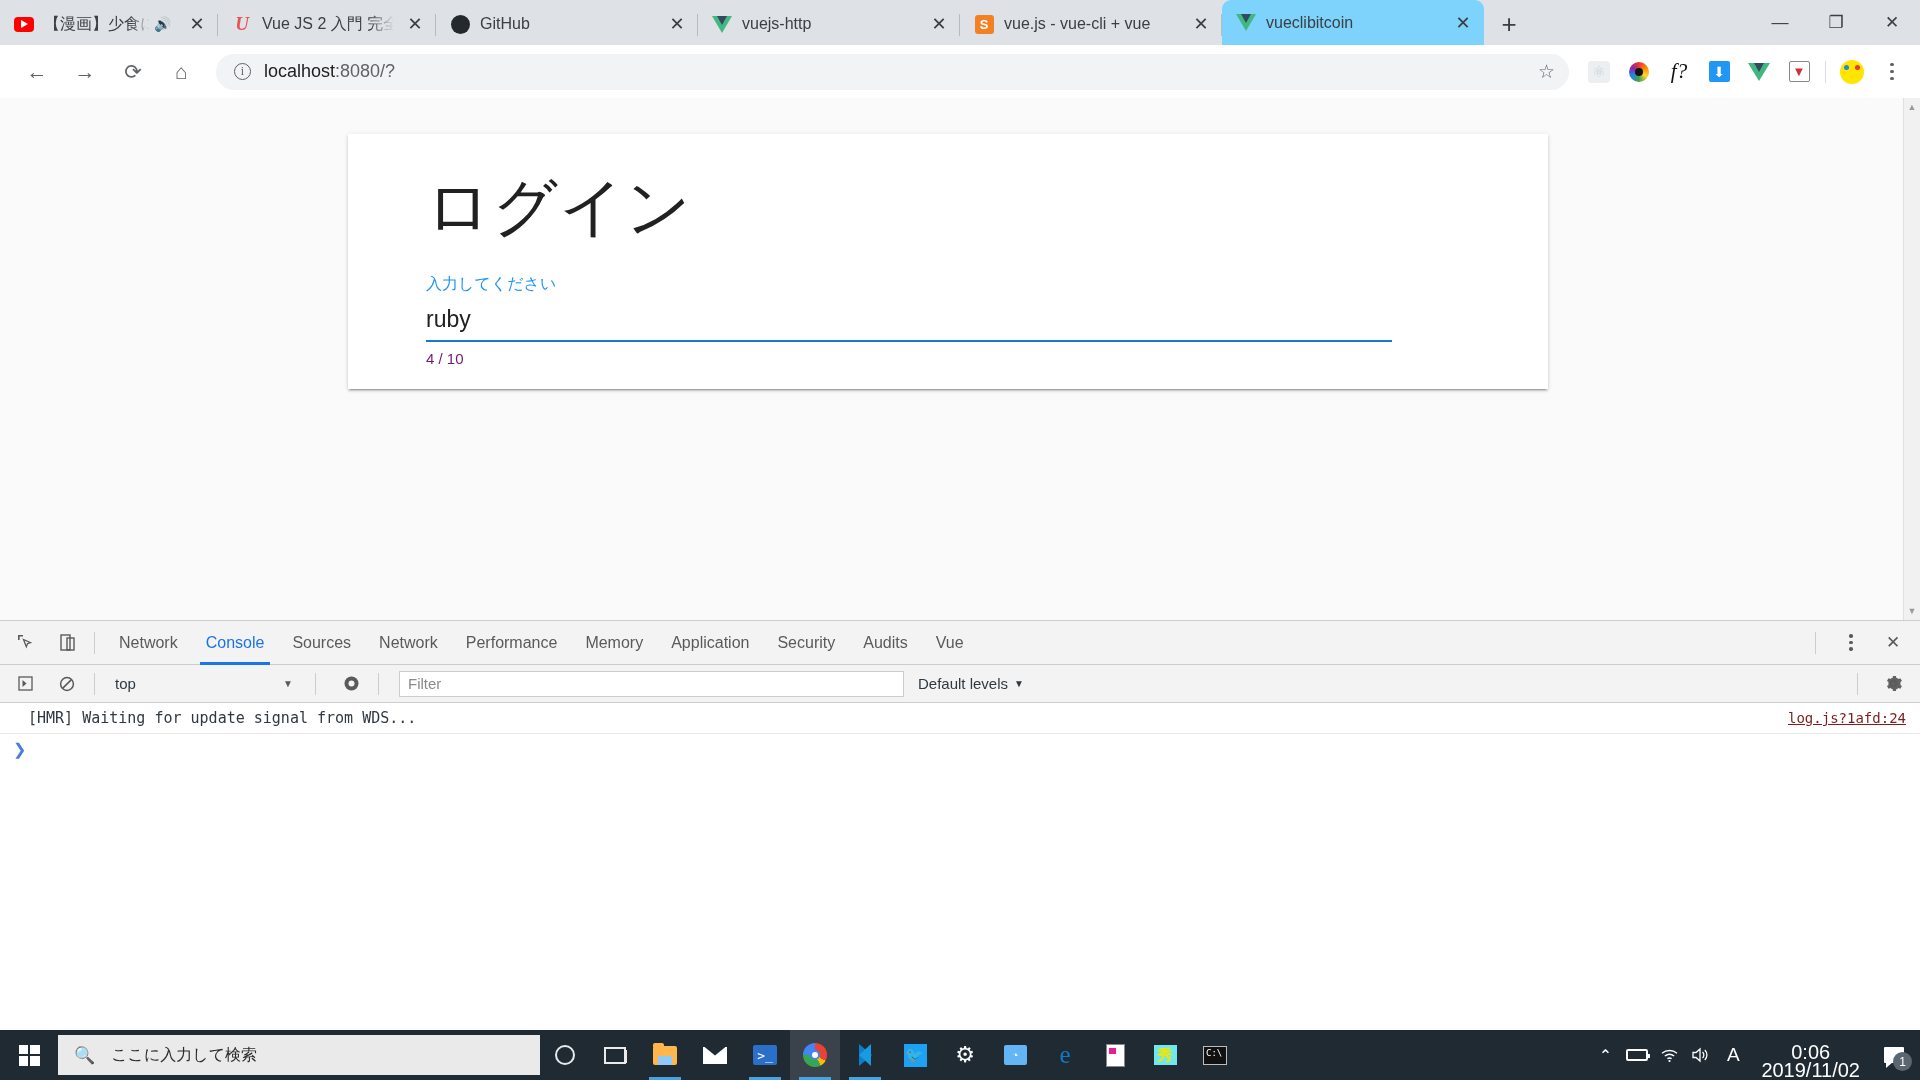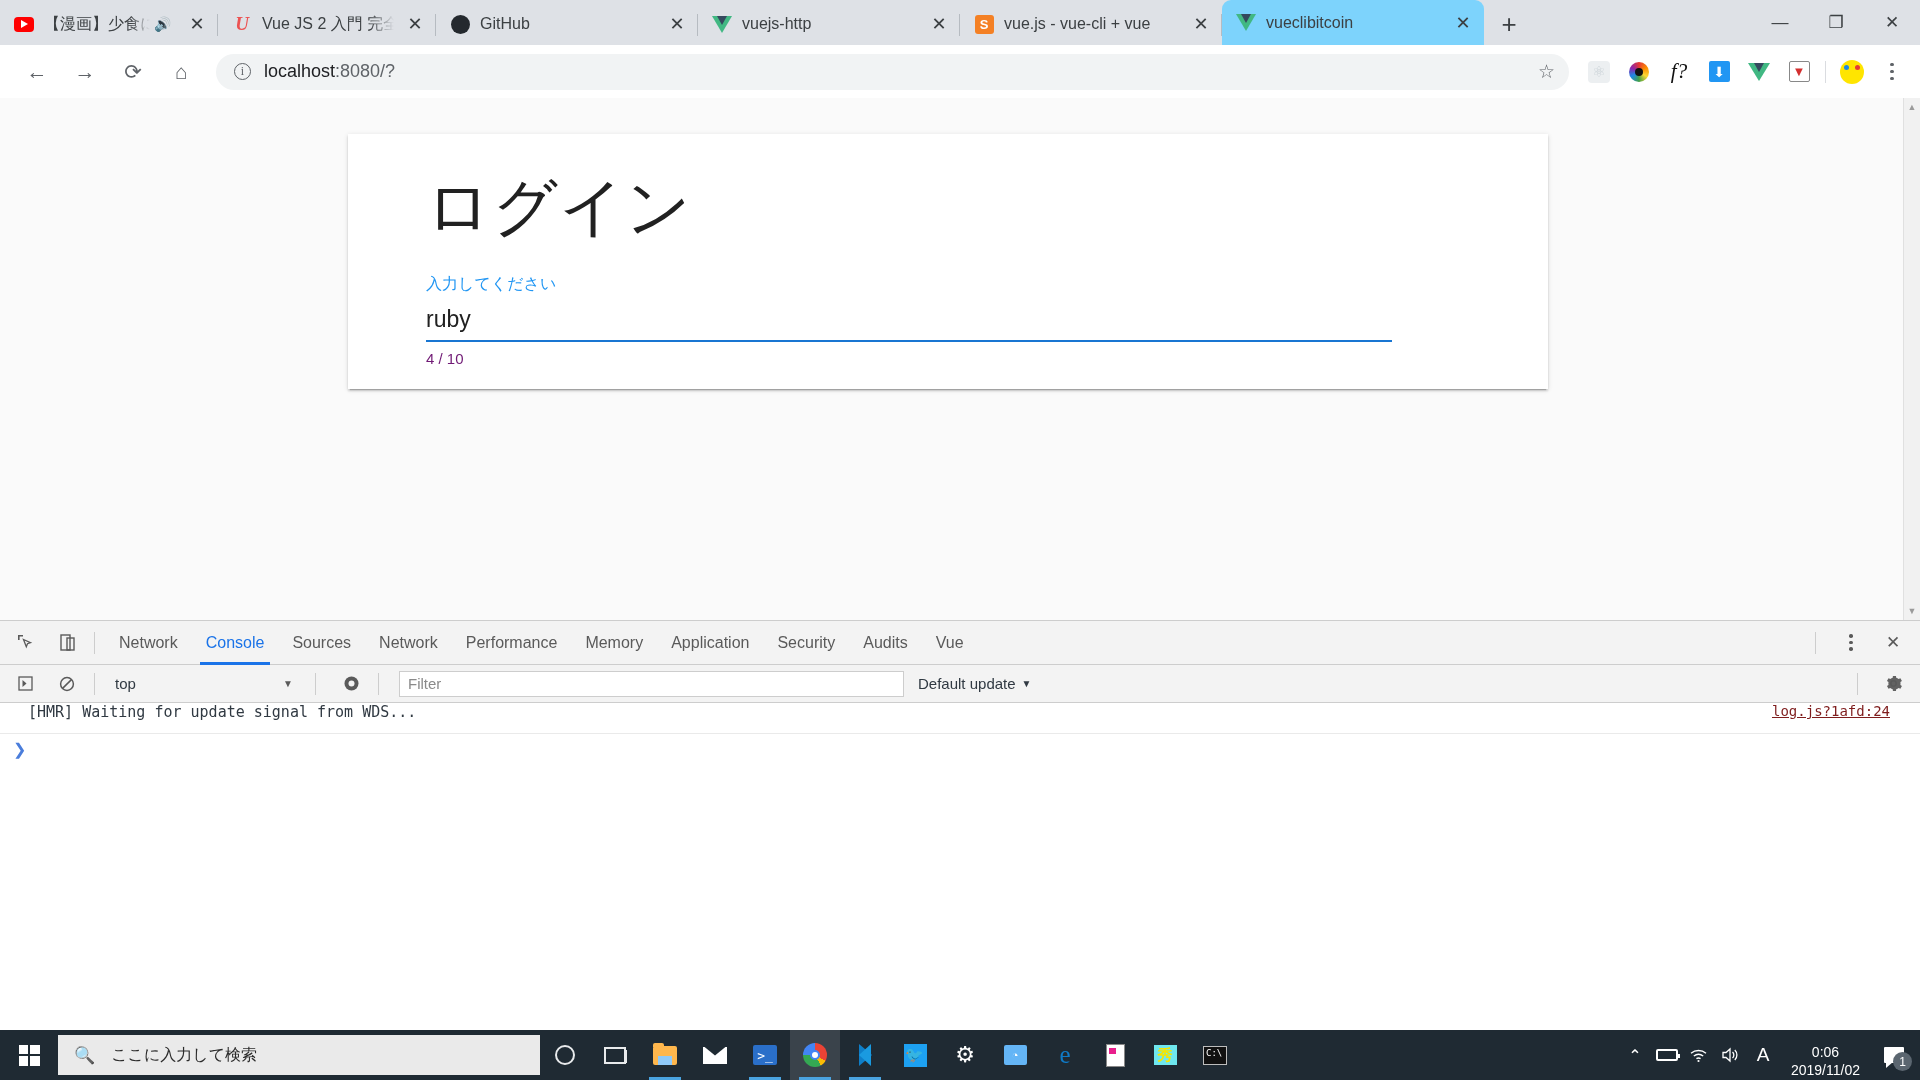--- a/index.html
+++ b/index.html
@@ -193,22 +193,22 @@
     background: #fff; border: 1px solid #cdcdcd;
     display: flex; align-items: center; padding: 0 8px;
     color: #8a8a8a;
   }
   .levels { margin-left: 14px; color: #303942; display: flex; align-items: center; gap: 6px; }
   .levels .caret { font-size: 10px; }
   .dt-gear { margin-left: auto; display:flex; align-items:center; }
 
   .console-body { background: #fff; }
   .console-msg {
-    display: flex; 
-    height: 31px; padding-left: 28px; padding-right: 30px;
+    display: flex; align-items: center;
+    height: 31px; padding-left: 28px; padding-right: 14px;
     border-bottom: 1px solid #eaeaea;
     font-family: "DejaVu Sans Mono", monospace; font-size: 15px; color: #303942;
   }
   .console-src {
     margin-left: auto; color: #7f1d1d; text-decoration: underline;
     font-family: "DejaVu Sans Mono", monospace; font-size: 14px;
   }
   .console-prompt {
     height: 30px; display: flex; align-items: center; padding-left: 13px;
     color: #4a7ddb; font-size: 16px;
@@ -235,21 +235,21 @@
   .tb-ic {
     width: 50px; height: 50px; display: flex; align-items: center; justify-content: center;
     position: relative;
   }
   .tb-ic.running::after {
     content:""; position:absolute; bottom:0; left:9px; right:9px; height:3px; background:#4aa3e0;
   }
   .tb-ic.active { background: rgba(255,255,255,.12); }
   .tb-tray { margin-left: auto; display: flex; align-items: center; padding-right: 4px; }
   .tray-ic { width: 32px; height: 50px; display: flex; align-items: center; justify-content: center; font-size: 16px; }
-  .tb-clock { text-align: center; line-height: 18px; font-size: 14px; padding: 0 12px; margin-top: 12px; }
+  .tb-clock { text-align: center; line-height: 18px; font-size: 20px; padding: 0 12px; margin-top: 12px; }
   .tb-notif { width: 44px; height: 50px; display: flex; align-items: center; justify-content: center; position: relative; }
   .notif-badge {
     position: absolute; right: 4px; bottom: 9px;
     width: 19px; height: 19px; border-radius: 50%;
     background: #5b6670; color: #fff; font-size: 12px;
     display: flex; align-items: center; justify-content: center;
   }
 
   
   .ic-cortana { width:20px;height:20px;border-radius:50%;border:2.5px solid #e8eaec; }
@@ -472,21 +472,21 @@
           <circle cx="8.5" cy="8.5" r="3" fill="#f3f3f3"></circle>
         </svg>
     </div>
     <div class="dt-vsep"></div>
 
     <div class="filter-input">
       <span>Filter</span>
     </div>
 
     <div class="levels">
-      <span>Default update</span>
+      <span>Default levels</span>
       <span class="caret">▼</span>
     </div>
 
     <div class="dt-gear">
       <div class="dt-vsep"></div>
       <div class="dt-iconbtn" style="margin-right:10px">
         <svg width="19" height="19" viewBox="0 0 20 20">
             <path d="M10 6.4a3.6 3.6 0 100 7.2 3.6 3.6 0 000-7.2zm0 5.6a2 2 0 110-4 2 2 0 010 4z" fill="#5a5a5a"></path>
             <path d="M17.4 10c0-.5-.05-1-.14-1.45l1.6-1.2-1.6-2.8-1.9.72a6.6 6.6 0 00-2.5-1.45L12.6 2h-3.2l-.26 1.82a6.6 6.6 0 00-2.5 1.45l-1.9-.72-1.6 2.8 1.6 1.2a7.4 7.4 0 000 2.9l-1.6 1.2 1.6 2.8 1.9-.72a6.6 6.6 0 002.5 1.45L9.4 18h3.2l.26-1.82a6.6 6.6 0 002.5-1.45l1.9.72 1.6-2.8-1.6-1.2c.09-.45.14-.95.14-1.45z" fill="#5a5a5a" opacity=".95"></path>
           </svg>

